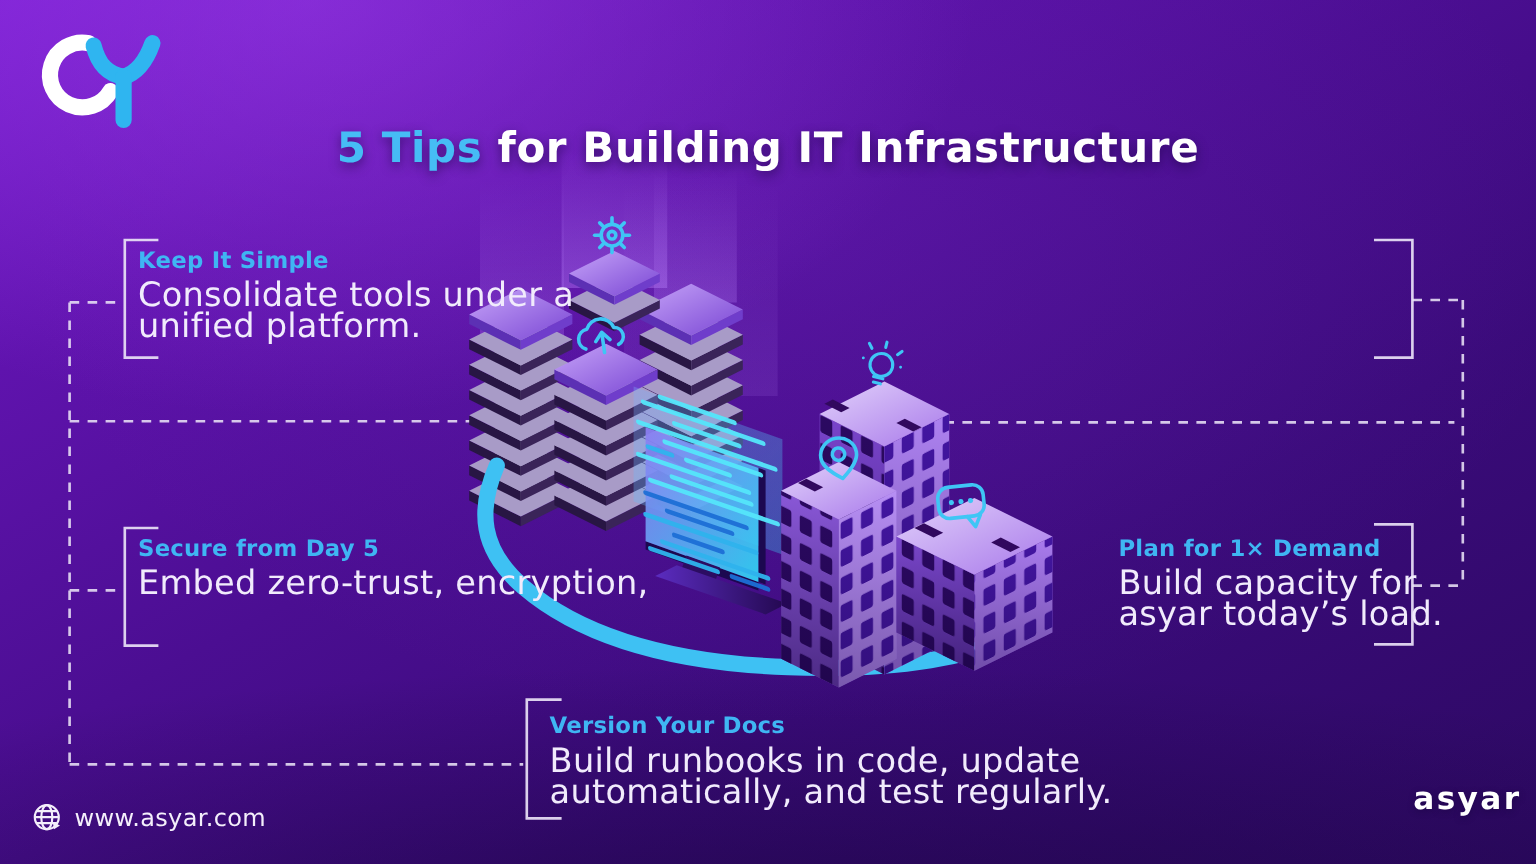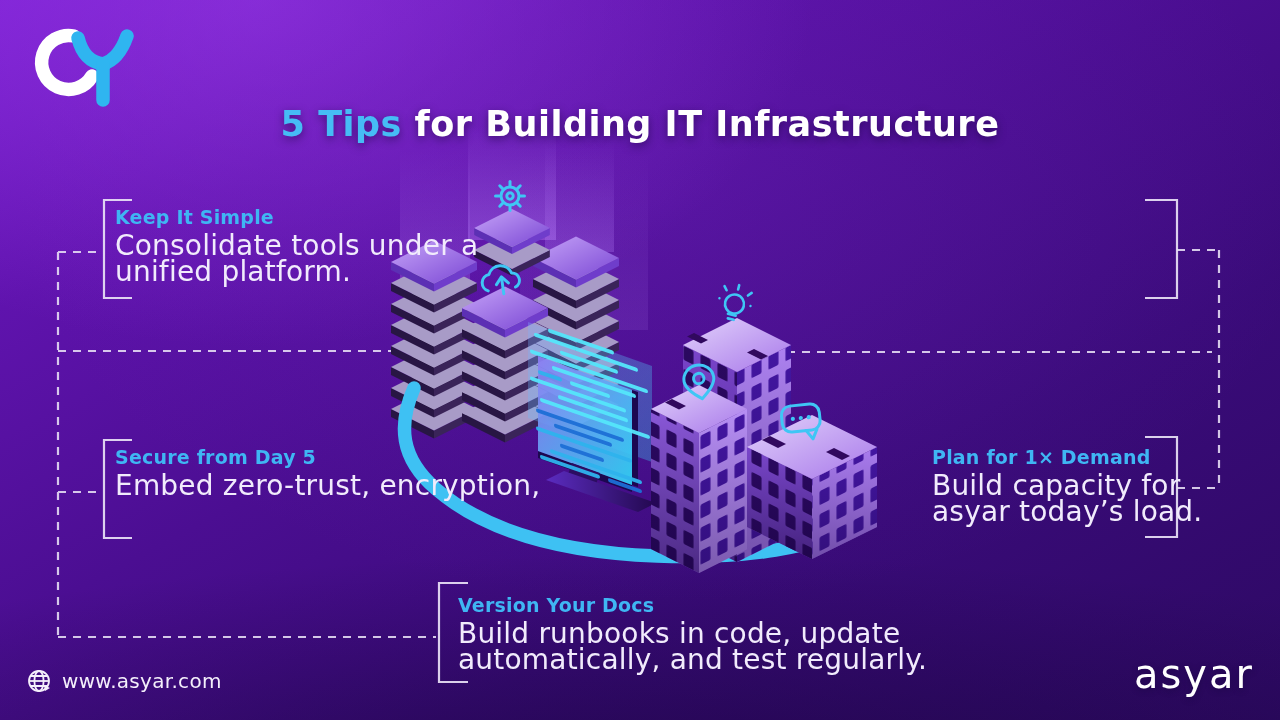--- a/index.html
+++ b/index.html
@@ -23,21 +23,21 @@
   .tip{position:absolute;}
   .tip h2{margin:0 0 5px 0;font-size:19px;font-weight:bold;color:#3FB6F3;letter-spacing:.2px;white-space:nowrap;}
   .tip .ln{font-size:28px;line-height:26px;color:#F1EBFC;letter-spacing:.2px;white-space:nowrap;}
   .tip1{left:115px;top:206px;}
   .tip2{left:856px;top:206px;}
   .tip3{left:115px;top:446px;}
   .tip4{left:932px;top:446px;}
   .tip5{left:458px;top:594px;}
   .website{position:absolute;left:26px;top:668px;display:flex;align-items:center;gap:10px;
     color:#F4EFFB;font-size:20px;letter-spacing:.3px;}
-  .brand{position:absolute;right:26px;top:651px;color:#fff;font-size:40px;font-weight:normal;
+  .brand{position:absolute;right:12px;top:651px;color:#fff;font-size:26px;font-weight:bold;
     letter-spacing:2px;text-shadow:0 2px 6px rgba(18,0,50,.4);}
   .overlay-svg{position:absolute;left:0;top:0;pointer-events:none;}
 </style>
 </head>
 <body>
 
 <div class="canvas">
 
   <svg class="overlay-svg" width="1280" height="720" viewBox="0 0 1280 720">
     <g stroke="#E9E2F6" stroke-width="2.2" fill="none" opacity="0.88" stroke-dasharray="8 7">

